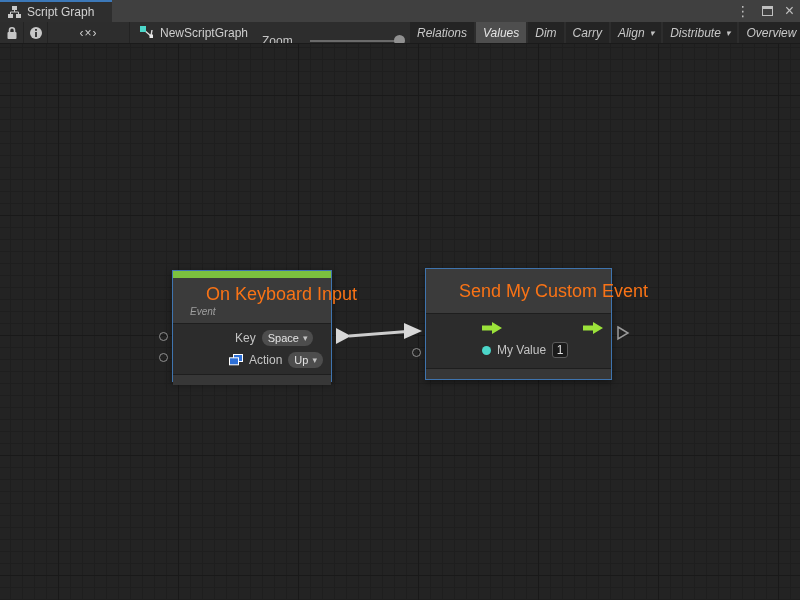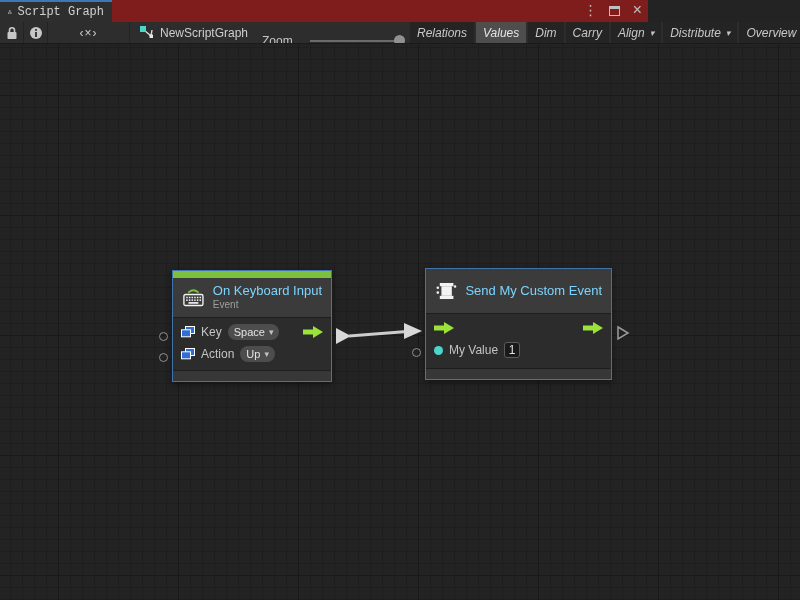--- a/index.html
+++ b/index.html
@@ -1,21 +1,21 @@
 <!DOCTYPE html>
 <html><head>
 <meta charset="utf-8">
 <style>
   * { margin:0; padding:0; box-sizing:border-box; }
   html,body { width:800px; height:600px; background:#111; }
   body { font-family:"Liberation Sans", sans-serif; -webkit-font-smoothing:antialiased; }
   #app { position:relative; width:800px; height:600px; overflow:hidden; background:#232323; }
 
   
-  .tabbar { position:absolute; left:0; top:0; width:648px; height:22px; background:#7f1d1d;font-family:Liberation Mono, monospace; }
+  .tabbar { position:absolute; left:0; top:0; width:800px; height:22px; background:#404040; }
   .tab { position:absolute; left:0; top:0; width:112px; height:22px; background:#2e2e2e;
          border-top:2px solid #3c78b8; display:flex; align-items:center; gap:6px; padding:0 8px; }
   .tab-label { font-size:12px; color:#d2d2d2; white-space:nowrap; }
   .win-controls { position:absolute; right:6px; top:0; height:22px; display:flex; align-items:center; gap:12px; }
   .win-controls .glyph { color:#bfbfbf; font-size:14px; line-height:22px; cursor:default; }
   .maxbox { width:11px; height:10px; border:1px solid #bfbfbf; border-top:3px solid #bfbfbf; display:inline-block; }
 
   
   .toolbar { position:absolute; left:0; top:22px; width:800px; height:22px; background:#2d2d2d;
              border-bottom:1px solid #1a1a1a; overflow:hidden; font-size:12px; color:#c6c6c6; }
@@ -50,25 +50,25 @@
 
   
   .node { position:absolute; display:flex; flex-direction:column; border:1px solid #3f74ae;
           background:#2c2c2c; box-shadow:0 2px 7px rgba(0,0,0,.45); z-index:2; }
   .node1 { left:172px; top:226px; width:160px; height:112px; }
   .node2 { left:425px; top:224px; width:187px; height:112px; }
   .stripe { height:7px; background:#7cc13e; flex:0 0 auto; }
   .node-header { background:#3b3b3b; display:flex; align-items:center; gap:8px; padding:5px 9px; flex:0 0 auto; }
   .node2 .node-header { padding:9px 9px; }
   .titles { display:flex; flex-direction:column; line-height:1.25; }
-  .node-title { font-size:13px; color:#7dd3fc; white-space:nowrap; }
-  .node-subtitle { font-size:10px; color:#9f9f9f; }
+  .node-title { font-size:18px; color:#f97316; white-space:nowrap;margin-left:16px; }
+  .node-subtitle { font-size:10px; color:#9f9f9f;font-style:italic; }
   .node-body { flex:1 1 auto; background:#2c2c2c; border-top:1px solid #1e1e1e; padding:3px 0; }
   .node-footer { flex:0 0 11px; background:#373737; border-top:1px solid #1e1e1e; }
-  .nrow { display:flex; align-items:center; gap:6px; padding:0 8px; height:22px; }
+  .nrow { display:flex; align-items:center; gap:6px; padding:0 8px; height:22px;margin-left:48px; }
   .nrow .lbl { font-size:12px; color:#c4c4c4; white-space:nowrap; }
   .spacer { flex:1 1 auto; }
   .dropdown { display:flex; align-items:center; gap:4px; background:#4d4d4d; border-radius:8px;
               height:16px; padding:0 6px; cursor:default; }
   .dropdown .val { font-size:11px; color:#e3e3e3; }
   .valuebox { width:16px; height:16px; background:#1a1a1a; border:1px solid #5c5c5c; border-radius:3px;
               font-size:12px; color:#e0e0e0; text-align:center; line-height:15px; }
   .tealdot { width:9px; height:9px; border-radius:50%; background:#4cd6c9; flex:0 0 auto; }
   .port-circle { position:absolute; width:9px; height:9px; border:1px solid #8f8f8f; border-radius:50%; background:transparent; }
   .tri-out { position:absolute; }

